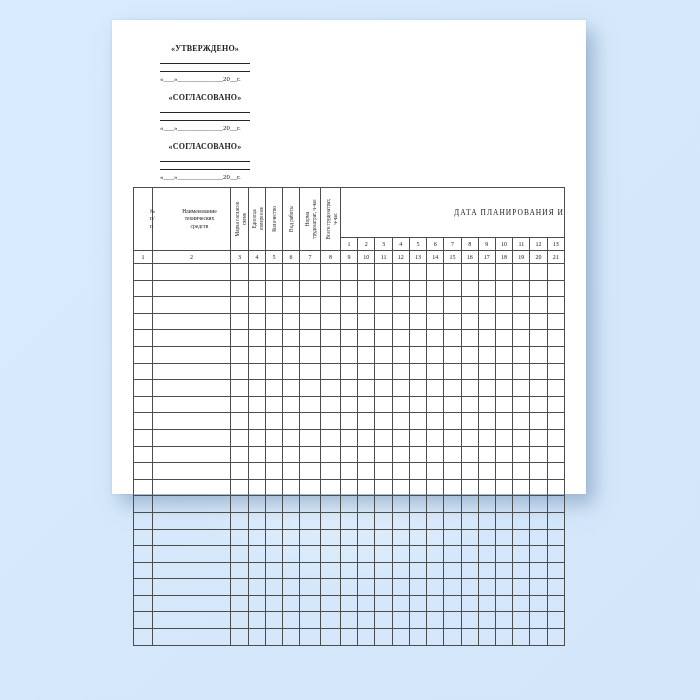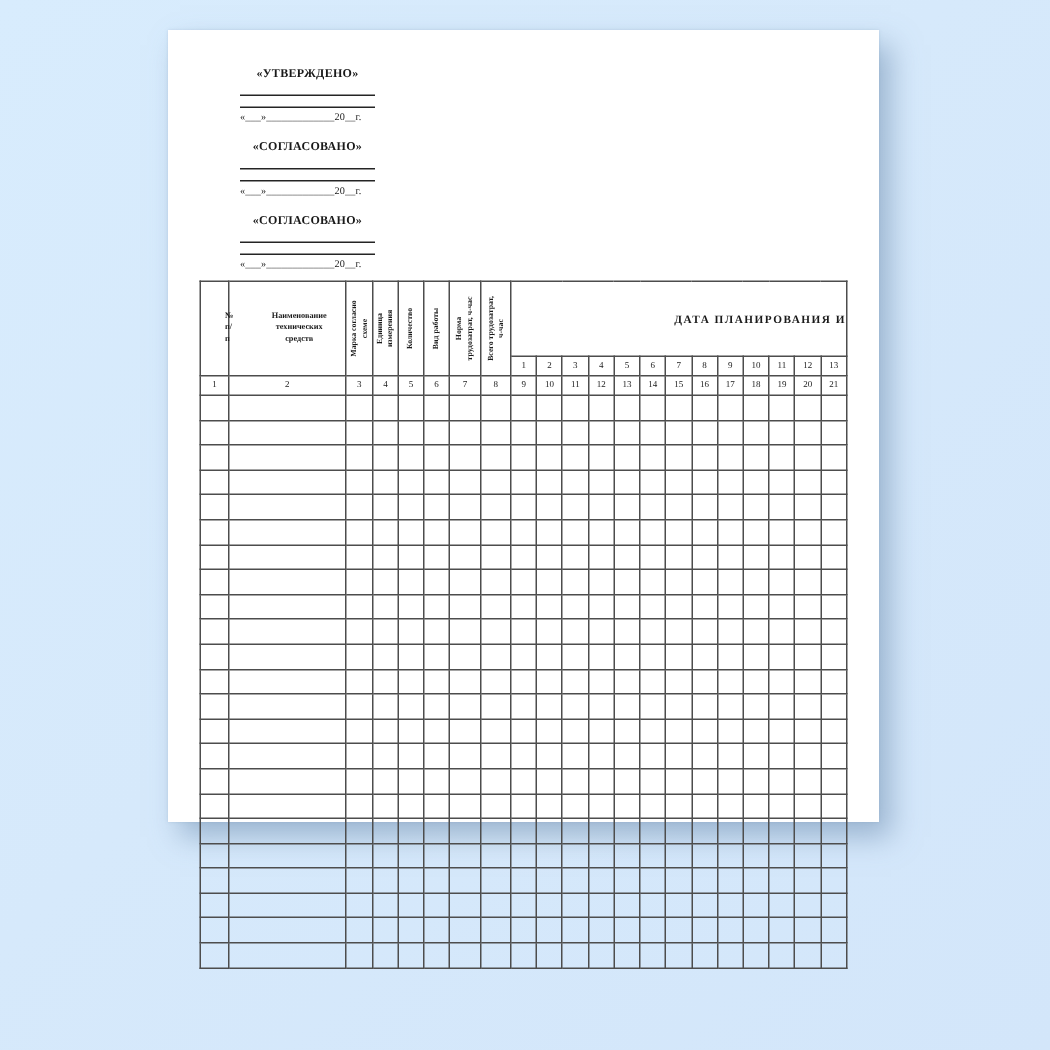--- a/index.html
+++ b/index.html
@@ -4,21 +4,21 @@
 <style>
   html,body{margin:0;padding:0;}
   body{
     width:700px;height:700px;overflow:hidden;
     font-family:"Liberation Serif",serif;
     background:
       radial-gradient(ellipse 300px 330px at 350px 340px, rgba(255,255,255,0.75) 0%, rgba(255,255,255,0) 75%),
       linear-gradient(135deg,#d8ecfd 0%,#d6e9fb 45%,#d3e6fa 100%);
   }
   .page{
-    position:absolute;left:112px;top:20px;width:474px;height:528px;
+    position:absolute;left:112px;top:20px;width:474px;height:474px;
     background:#ffffff;
     box-shadow:8px 10px 18px rgba(110,140,175,0.55), 0 0 2px rgba(150,170,195,0.35);
     color:#1a1a1a;
   }
   
   .approval-block{position:absolute;left:48px;width:90px;height:42px;}
   .ab1{top:24px;} .ab2{top:73px;} .ab3{top:122px;}
   .approval-title{
     position:absolute;top:0;left:0;right:0;
     text-align:center;font-weight:bold;font-size:8px;line-height:10px;
@@ -30,21 +30,21 @@
     position:absolute;top:29.5px;left:0;right:0;
     font-size:6.8px;line-height:10px;white-space:nowrap;letter-spacing:0.1px;
   }
   
   .planning-table{
     position:absolute;left:21px;top:167px;width:432px;
     border-collapse:collapse;table-layout:fixed;
     font-family:"Liberation Serif",serif;color:#1b1b1b;
   }
   .planning-table th,.planning-table td{border:1px solid #4d4d4d;padding:0;}
-  .planning-table thead th{font-weight:bold;padding-left:16px;}
+  .planning-table thead th{font-weight:normal;padding-left:16px;}
   .hcell{
     font-size:5.5px;line-height:1.3;text-align:center;vertical-align:middle;
     white-space:pre-line;
   }
   .vcell{position:relative;}
   .vtext{
     position:absolute;top:50%;left:50%;width:60px;
     transform:translate(-50%,-50%) rotate(-90deg);
     font-size:5.2px;line-height:1.25;text-align:center;white-space:pre-line;
   }

